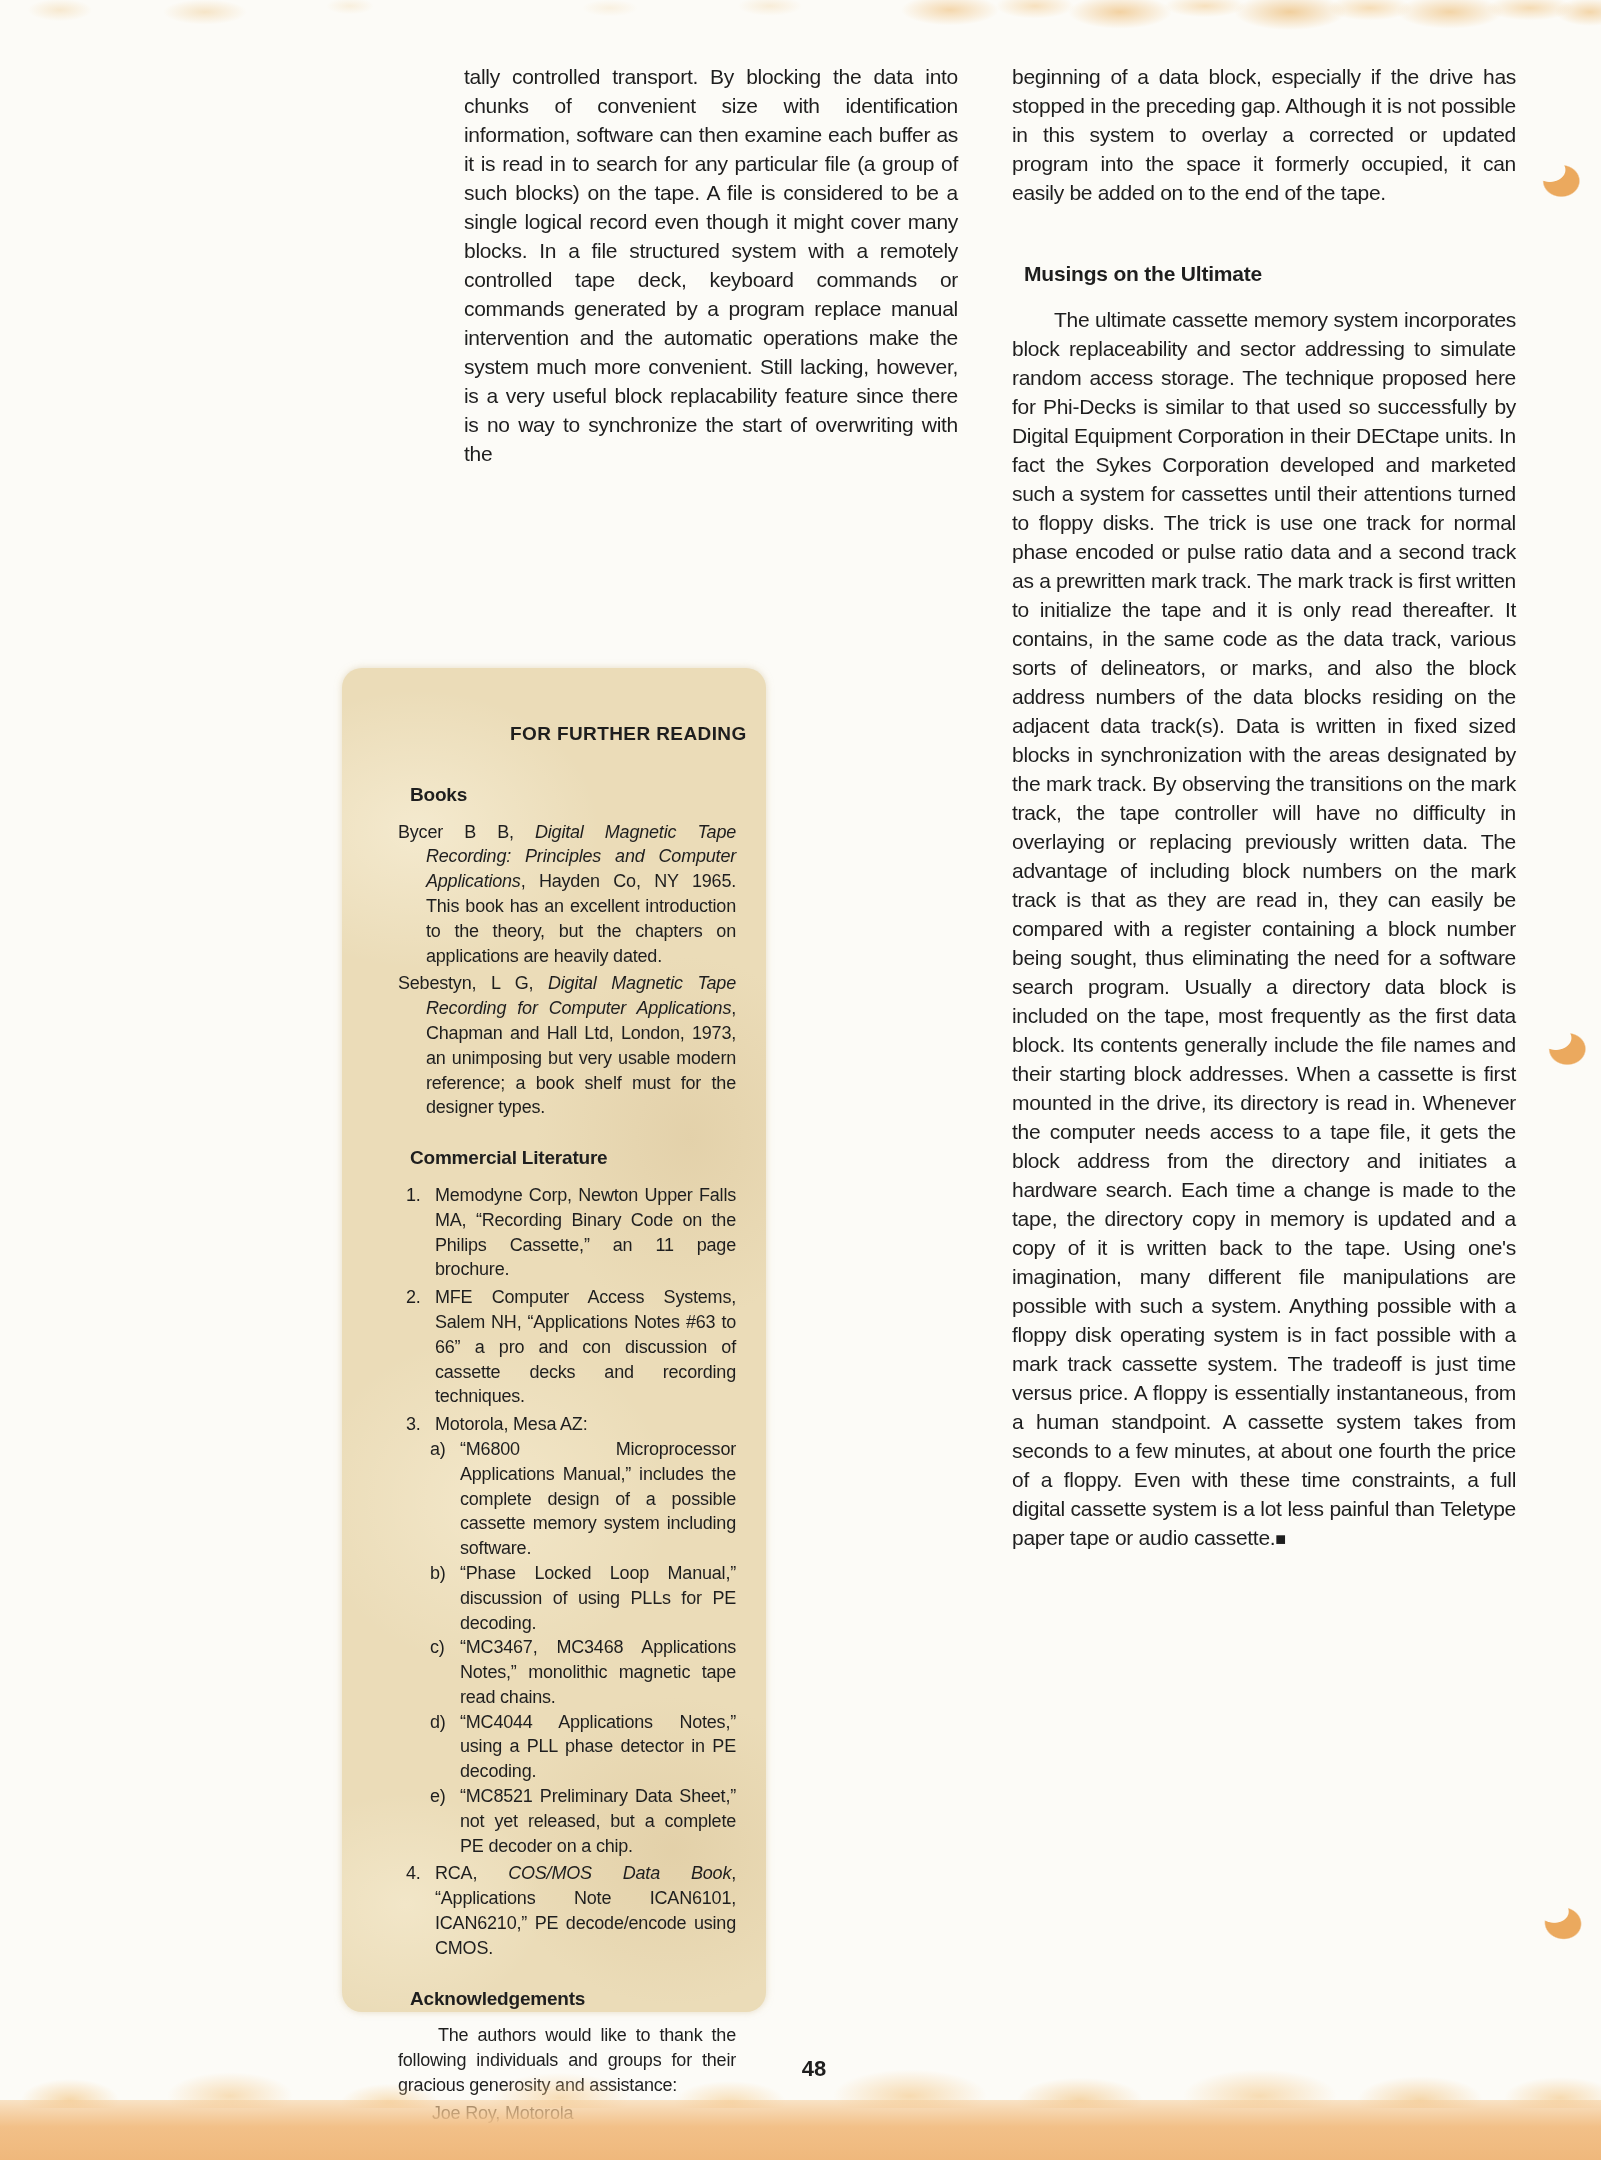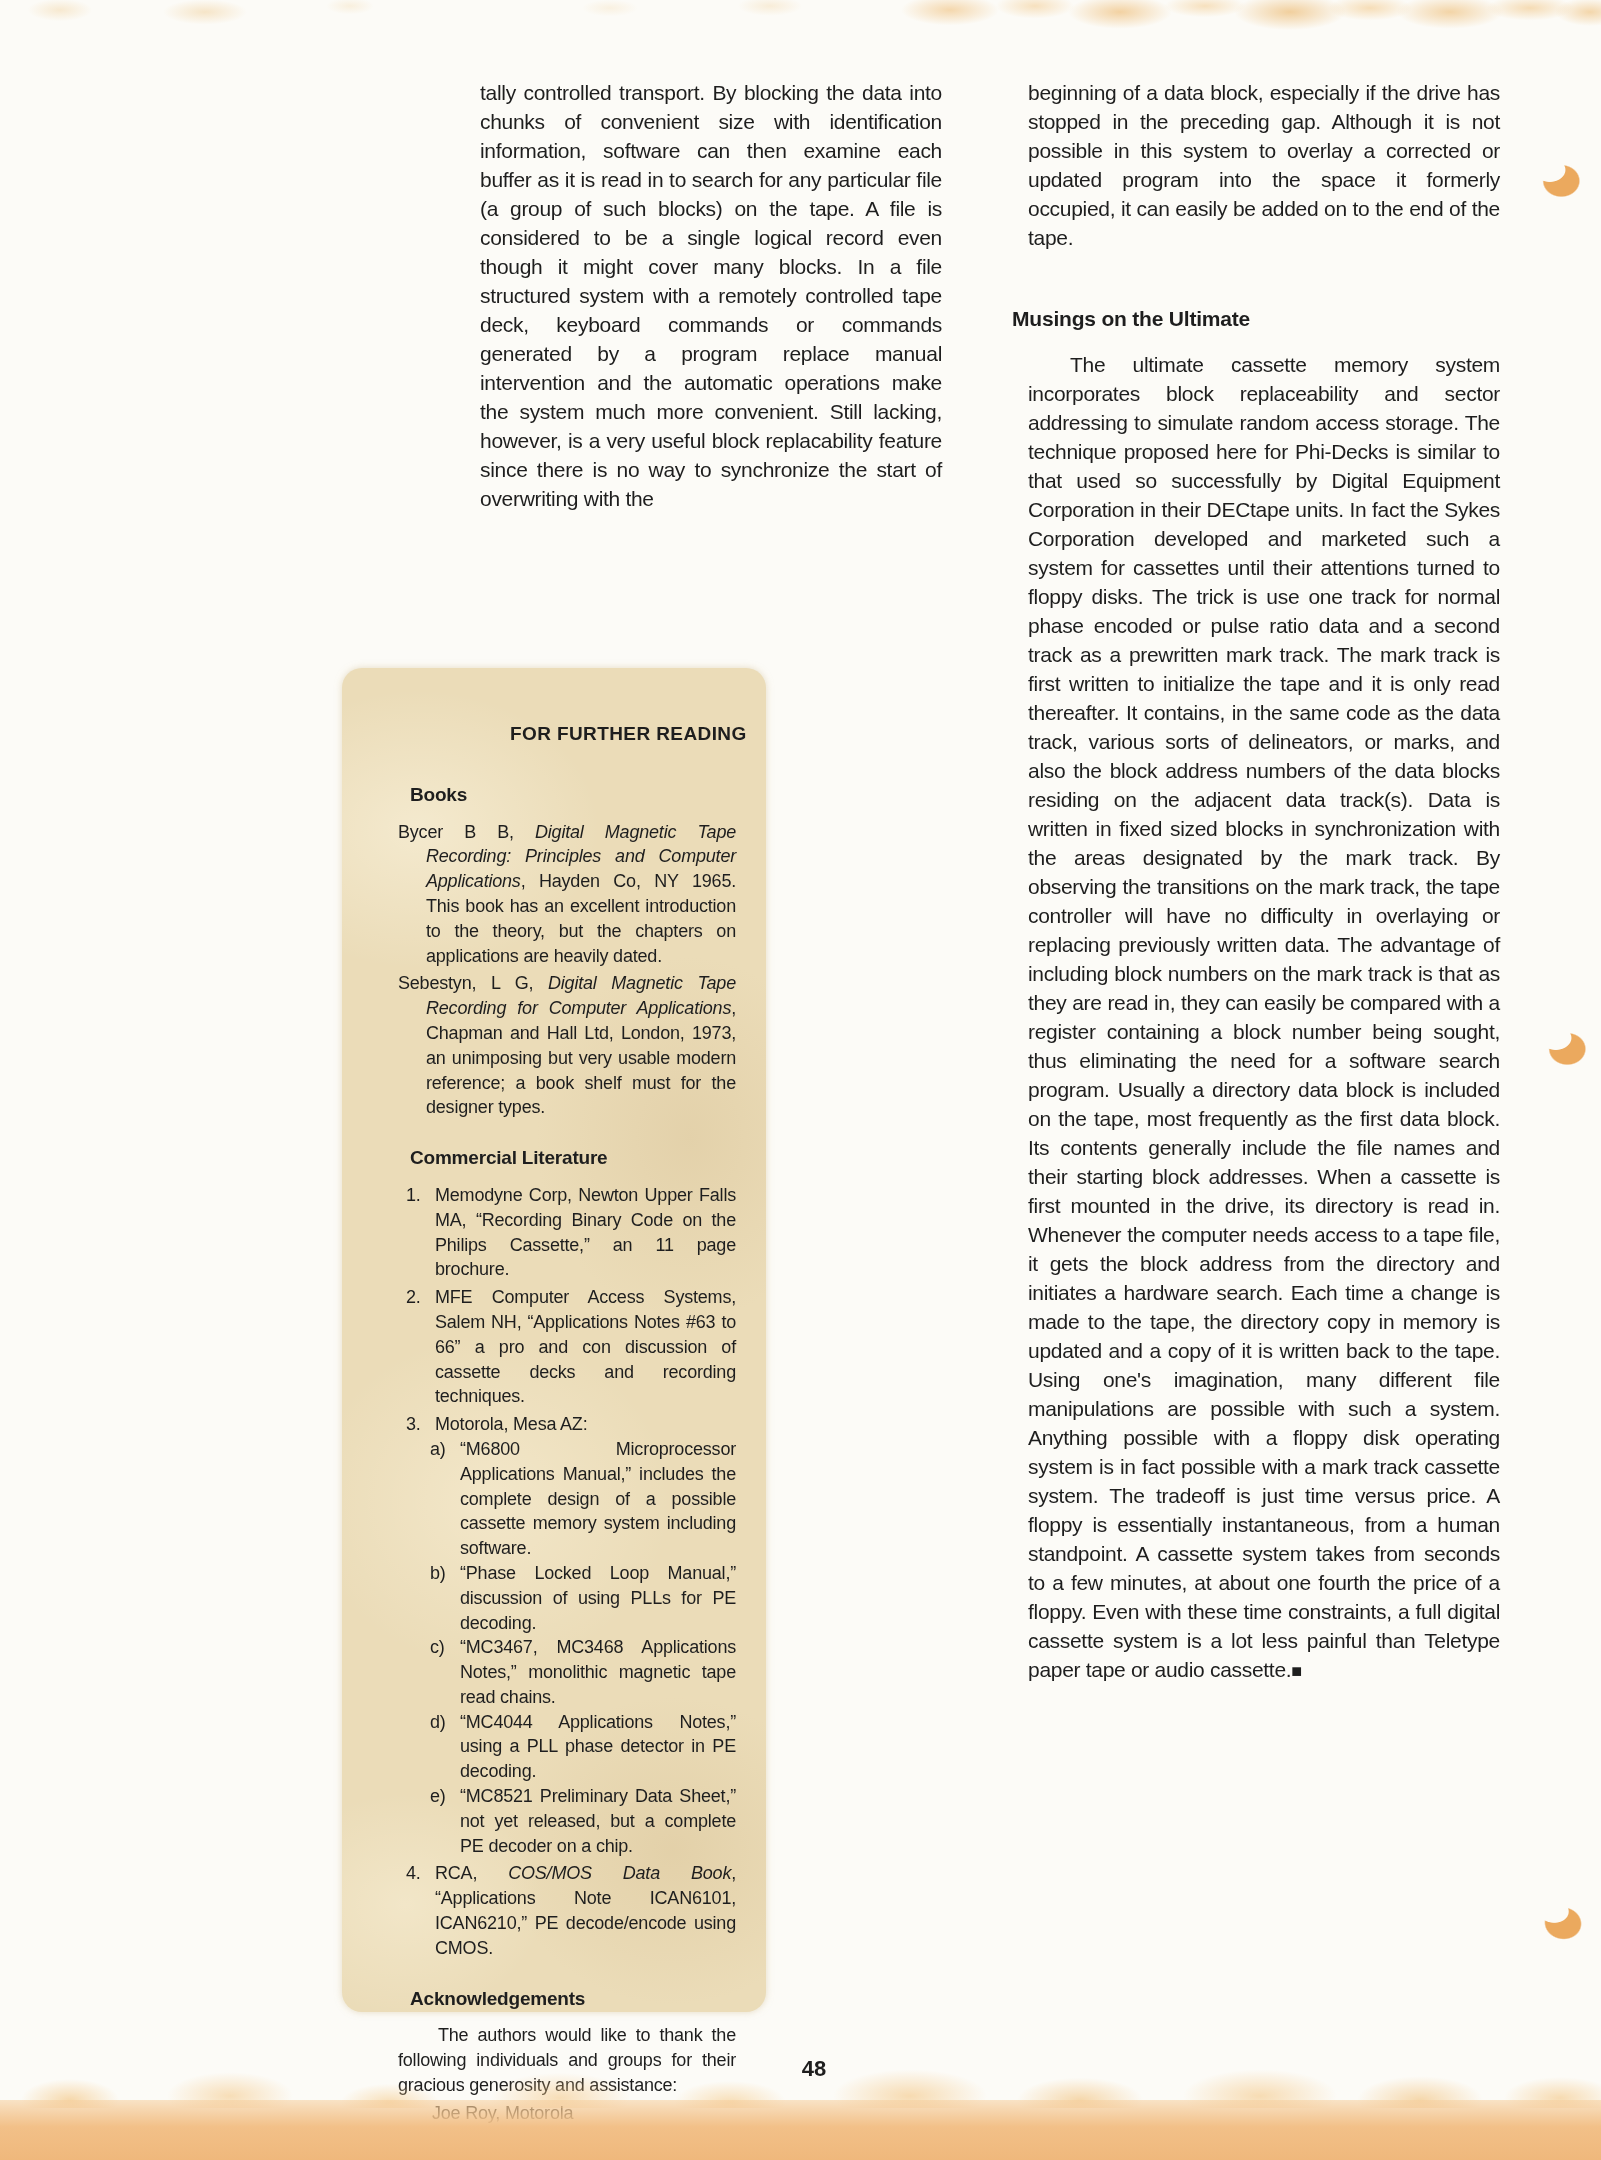--- a/index.html
+++ b/index.html
@@ -3,22 +3,22 @@
 <meta charset="utf-8">
 <style>
   html,body{margin:0;padding:0;background:#d8d8d8;}
   .page{position:relative;width:1601px;height:2160px;background:#fcfbf7;overflow:hidden;
         font-family:"Liberation Sans","DejaVu Sans",sans-serif;color:#1e1e1e;}
 
   
   .col{position:absolute;text-align:justify;font-size:21px;line-height:29px;letter-spacing:-0.3px;}
   .col-left{left:464px;top:62px;width:494px;}
   .col-right{left:1012px;top:62px;width:504px;}
-  .col p{margin:16px;}
-  .musings{font-size:21px;font-weight:bold;margin:52px 0 17px;text-align:left;letter-spacing:-0.2px;}
+  .col p{margin:0;}
+  .musings{font-size:21px;font-weight:bold;margin:52px 12px 17px;text-align:left;letter-spacing:-0.2px;}
   .para-indent{text-indent:42px;}
   .endmark{font-size:18px;}
 
   
   .box{position:absolute;left:342px;top:668px;width:424px;height:1344px;box-sizing:border-box;
        background-color:#ebdcb8;border-radius:20px;
        background-image:
          radial-gradient(260px 200px at 18% 12%, rgba(255,250,233,.45), transparent 70%),
          radial-gradient(220px 260px at 82% 35%, rgba(209,184,138,.30), transparent 70%),
          radial-gradient(260px 240px at 35% 62%, rgba(255,248,228,.38), transparent 70%),

